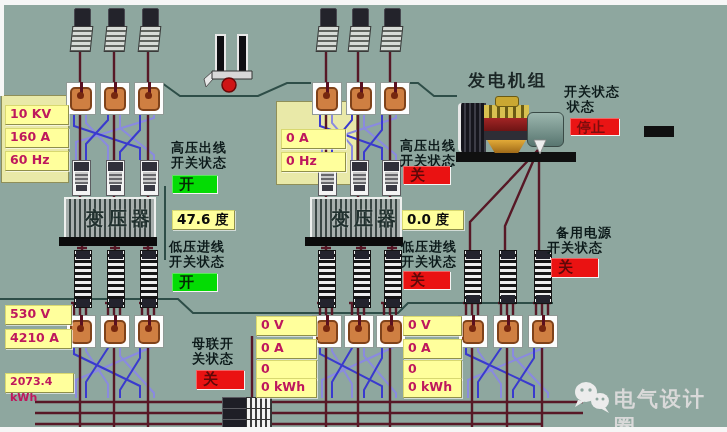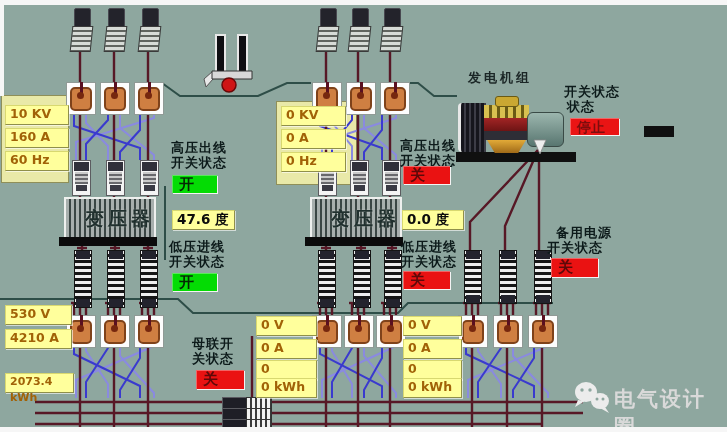--- a/index.html
+++ b/index.html
@@ -6,27 +6,27 @@
   #stage{position:relative;width:727px;height:432px;background:#8ea79f;overflow:hidden;
          font-family:"DejaVu Sans","Liberation Sans",sans-serif;}
   .abs{position:absolute;}
   .white-strip{background:#f6f6f6;}
   .backing{background:#e9e9a8;border:1px solid #8f8f58;}
   svg.layer{position:absolute;left:0;top:0;pointer-events:none;}
   #wires{z-index:2;} #components{position:absolute;inset:0;z-index:3;} #overlay{z-index:6;}
   .labels{position:absolute;inset:0;z-index:4;}
   
   .val{position:absolute;background:#ffff9c;border:1px solid #d8d870;border-right-color:#8f8f4a;
-       border-bottom-color:#8f8f4a;color:#a16207;font-weight:bold;font-size:12.5px;
+       border-bottom-color:#8f8f4a;color:#be185d;font-weight:bold;font-size:12.5px;
        line-height:16px;padding-left:4px;box-shadow:1px 1px 0 rgba(255,255,255,.6);}
   .val.temp{color:#0c0c0c;font-size:13.5px;}
   .val.small{font-size:11px;}
   
   .lbl{position:absolute;color:#0d1b1b;font-weight:bold;font-size:13px;line-height:14px;letter-spacing:1px;}
-  .ttl{position:absolute;color:#1b2626;font-weight:bold;font-size:13px;letter-spacing:3px;}
+  .ttl{position:absolute;color:#1b2626;font-weight:bold;font-size:17px;letter-spacing:3px;}
   
   .btn{position:absolute;font-weight:bold;font-size:15px;line-height:18px;padding-left:7px;
        box-shadow:1px 1px 0 #f4f4f4, inset 1px 1px 0 rgba(255,255,255,.35);cursor:pointer;}
   .btn.on{background:#04dc04;color:#052805;}
   .btn.off{background:#ea1212;color:#5e0909;}
   .btn.stop{background:#ea1414;color:#7c0d0d;font-size:14px;}
   
   .xfmr{position:absolute;width:88px;height:40px;border:2px solid #eef0ee;
         background:repeating-linear-gradient(90deg,#a7afad 0 3px,#3a4644 3px 5px);
         display:flex;align-items:center;justify-content:flex-end;}
@@ -403,21 +403,20 @@
     <div class="gen-part" style="left:527px;top:112px;width:35px;height:33px;background:linear-gradient(180deg,#9cb6ae,#587670);border:1px solid #3a4a46;border-radius:6px;z-index:3"></div>
     <div class="gen-part" style="left:644px;top:126px;width:30px;height:11px;background:#101010;z-index:3"></div>
   </div>
 
   <div class="labels">
 
     <div class="val" style="left:5px;top:105px;width:58px;height:18px">10 KV</div>
     <div class="val" style="left:5px;top:128px;width:58px;height:18px">160 A</div>
     <div class="val" style="left:5px;top:151px;width:58px;height:18px">60 Hz</div>
 
-    <div class="val" style="left:281px;top:106px;width:59px;height:18px">0 KV</div>
     <div class="val" style="left:281px;top:129px;width:59px;height:18px">0 A</div>
     <div class="val" style="left:281px;top:152px;width:59px;height:18px">0 Hz</div>
 
     <div class="lbl" style="left:171px;top:141px">高压出线</div>
     <div class="lbl" style="left:171px;top:156px">开关状态</div>
     <div class="btn on" style="left:172px;top:175px;width:38px;height:18px">开</div>
     <div class="lbl" style="left:400px;top:139px">高压出线</div>
     <div class="lbl" style="left:400px;top:154px">开关状态</div>
     <div class="btn off" style="left:403px;top:166px;width:40px;height:18px">关</div>
 

